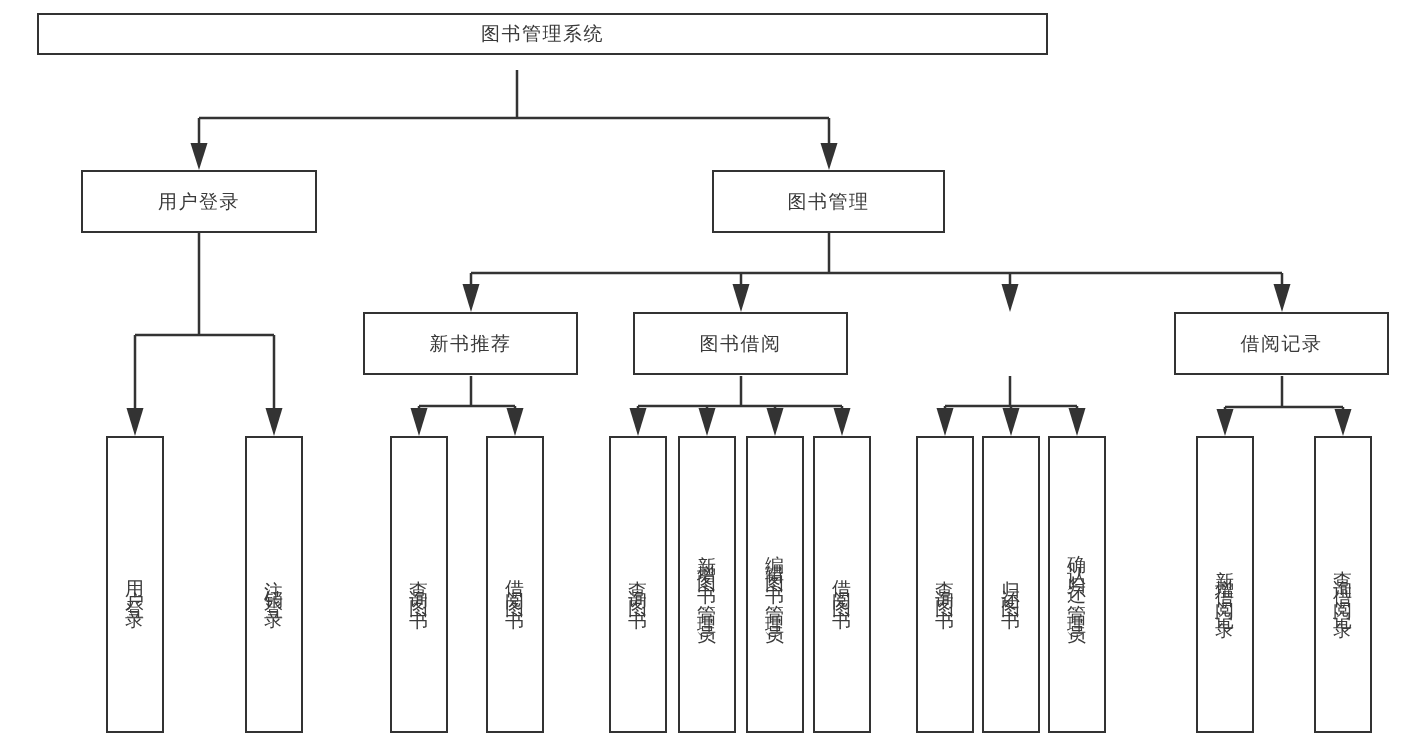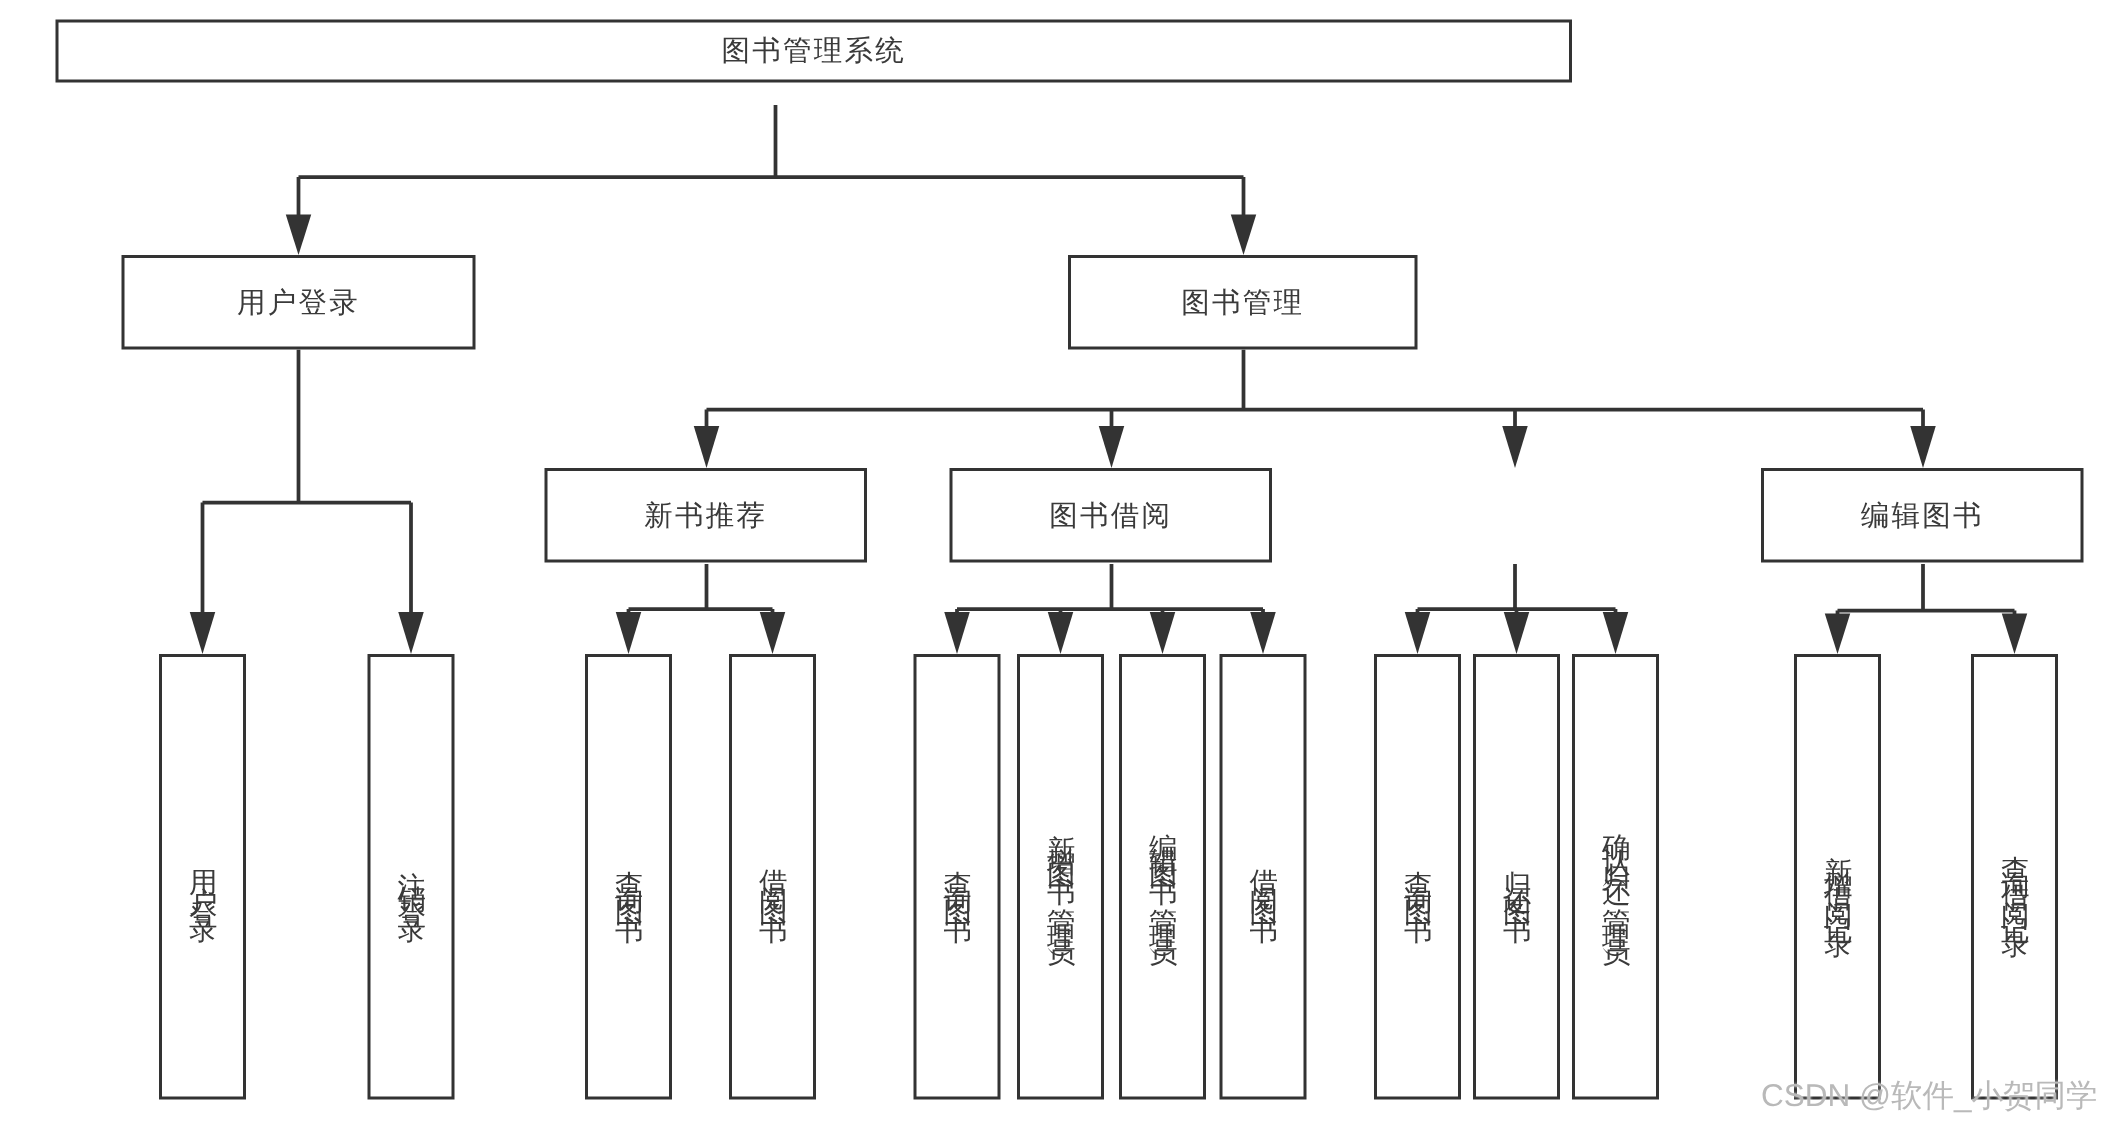--- a/index.html
+++ b/index.html
@@ -146,21 +146,21 @@
     <span>图书管理</span>
   </div>
 
   <div class="node hbox l3-box" style="left:633px;">
     <span>图书借阅</span>
   </div>
   <div class="node hbox l3-box" style="left:363px;">
     <span>新书推荐</span>
   </div>
   <div class="node hbox l3-box" style="left:1174px;">
-    <span>编辑图书</span>
+    <span>借阅记录</span>
   </div>
 
   <div class="node vbox" style="left:106px;">
     <span class="vlabel">用户登录</span>
   </div>
   <div class="node vbox" style="left:245px;">
     <span class="vlabel">注销登录</span>
   </div>
 
   <div class="node vbox" style="left:390px;">
@@ -193,15 +193,14 @@
     <span class="vlabel">确认归还（管理员）</span>
   </div>
 
   <div class="node vbox" style="left:1196px;">
     <span class="vlabel">新增借阅记录</span>
   </div>
   <div class="node vbox" style="left:1314px;">
     <span class="vlabel">查询借阅记录</span>
   </div>
 
-  <div class="watermark">CSDN @软件_小贺同学</div>
 
 </div>
 
 </body></html>

